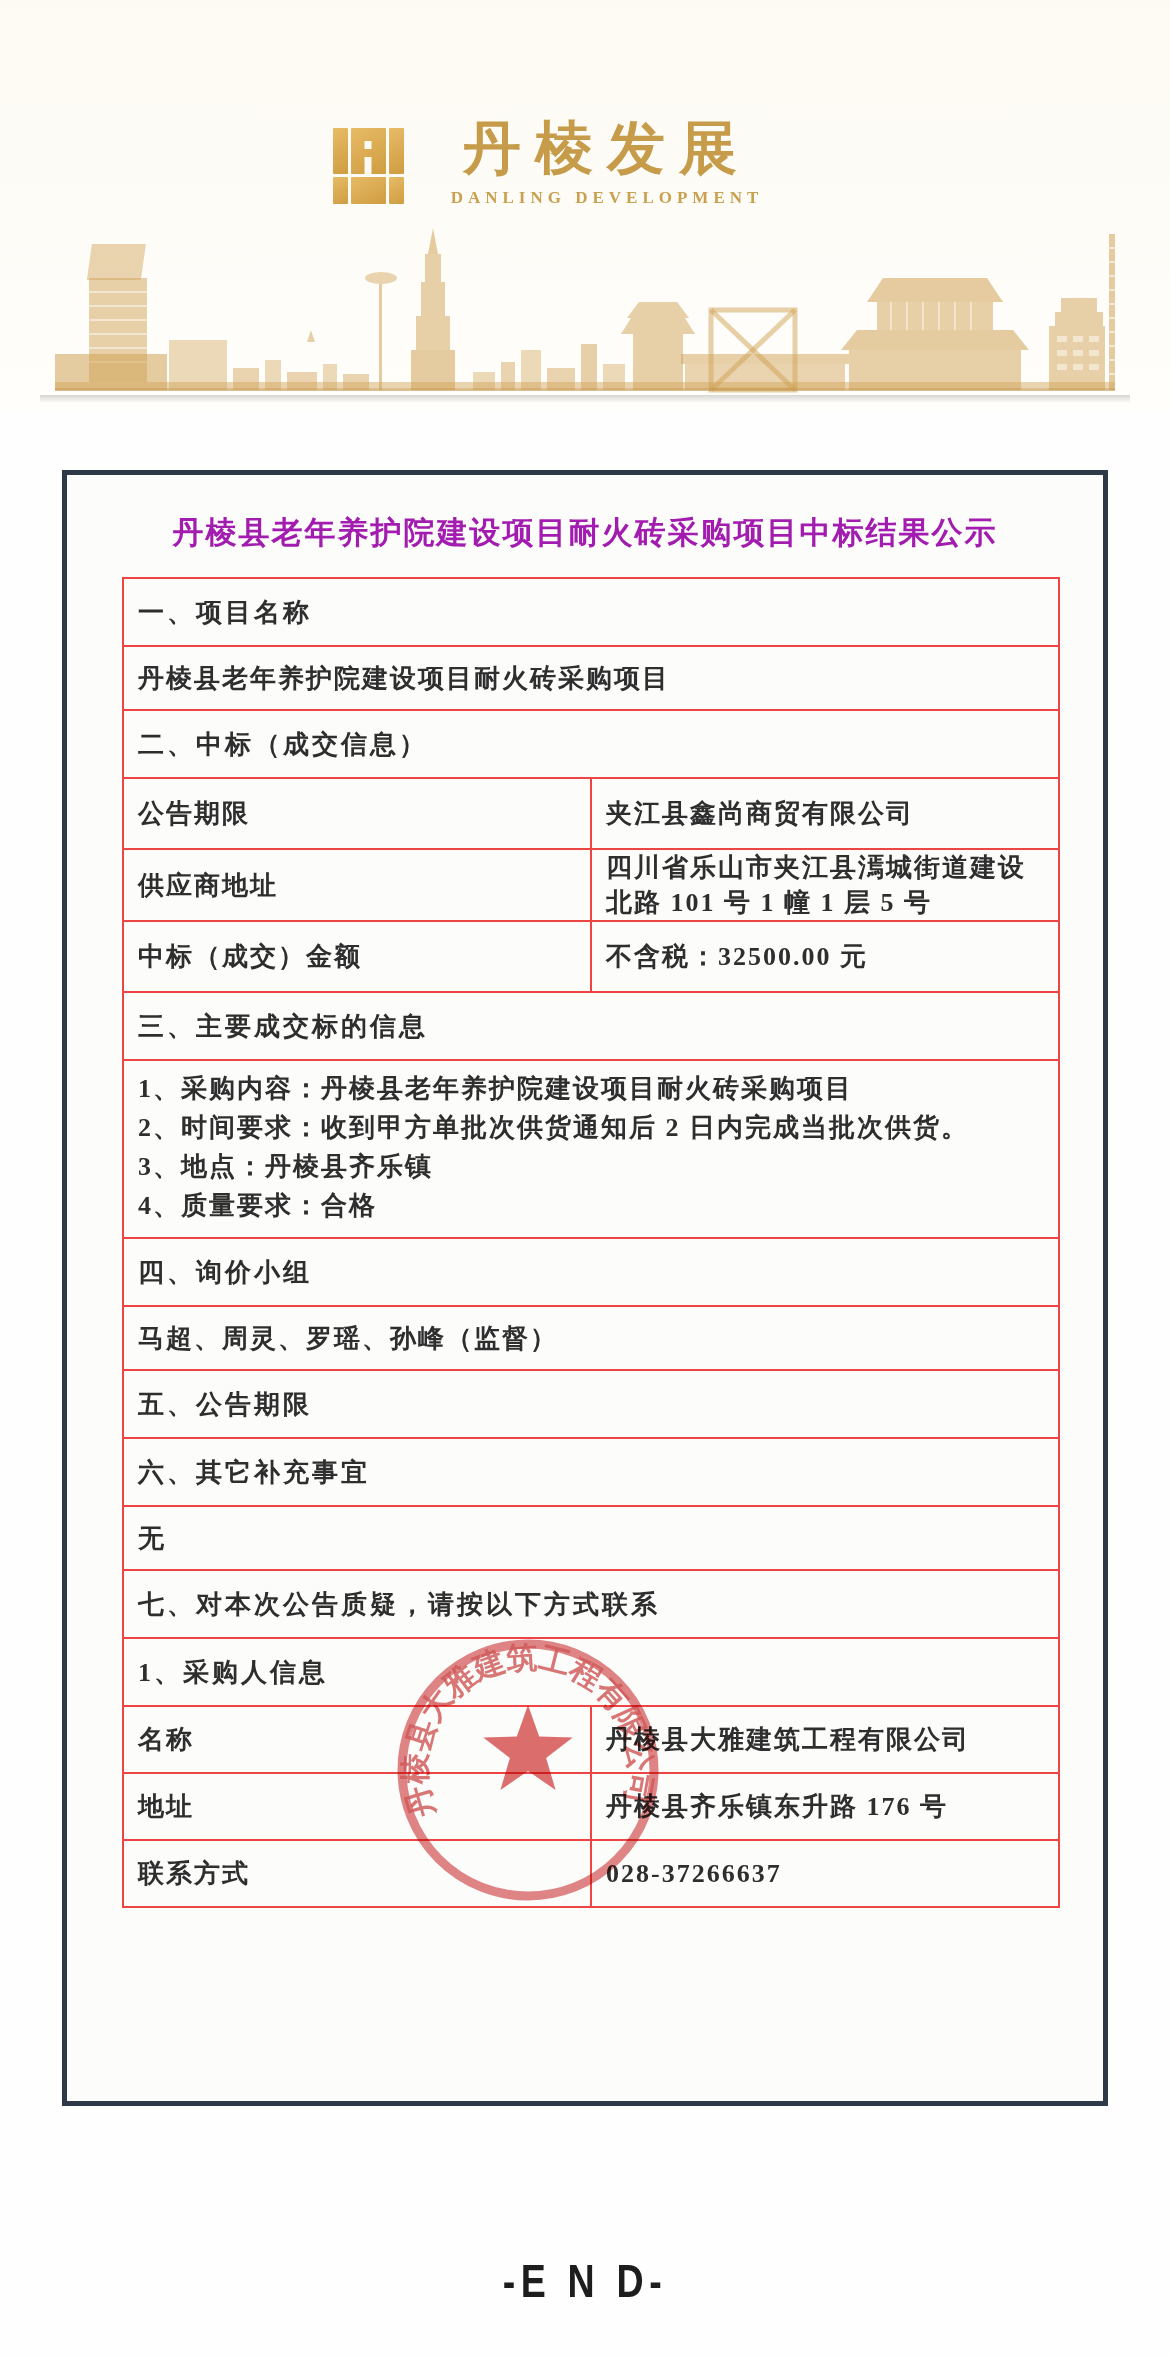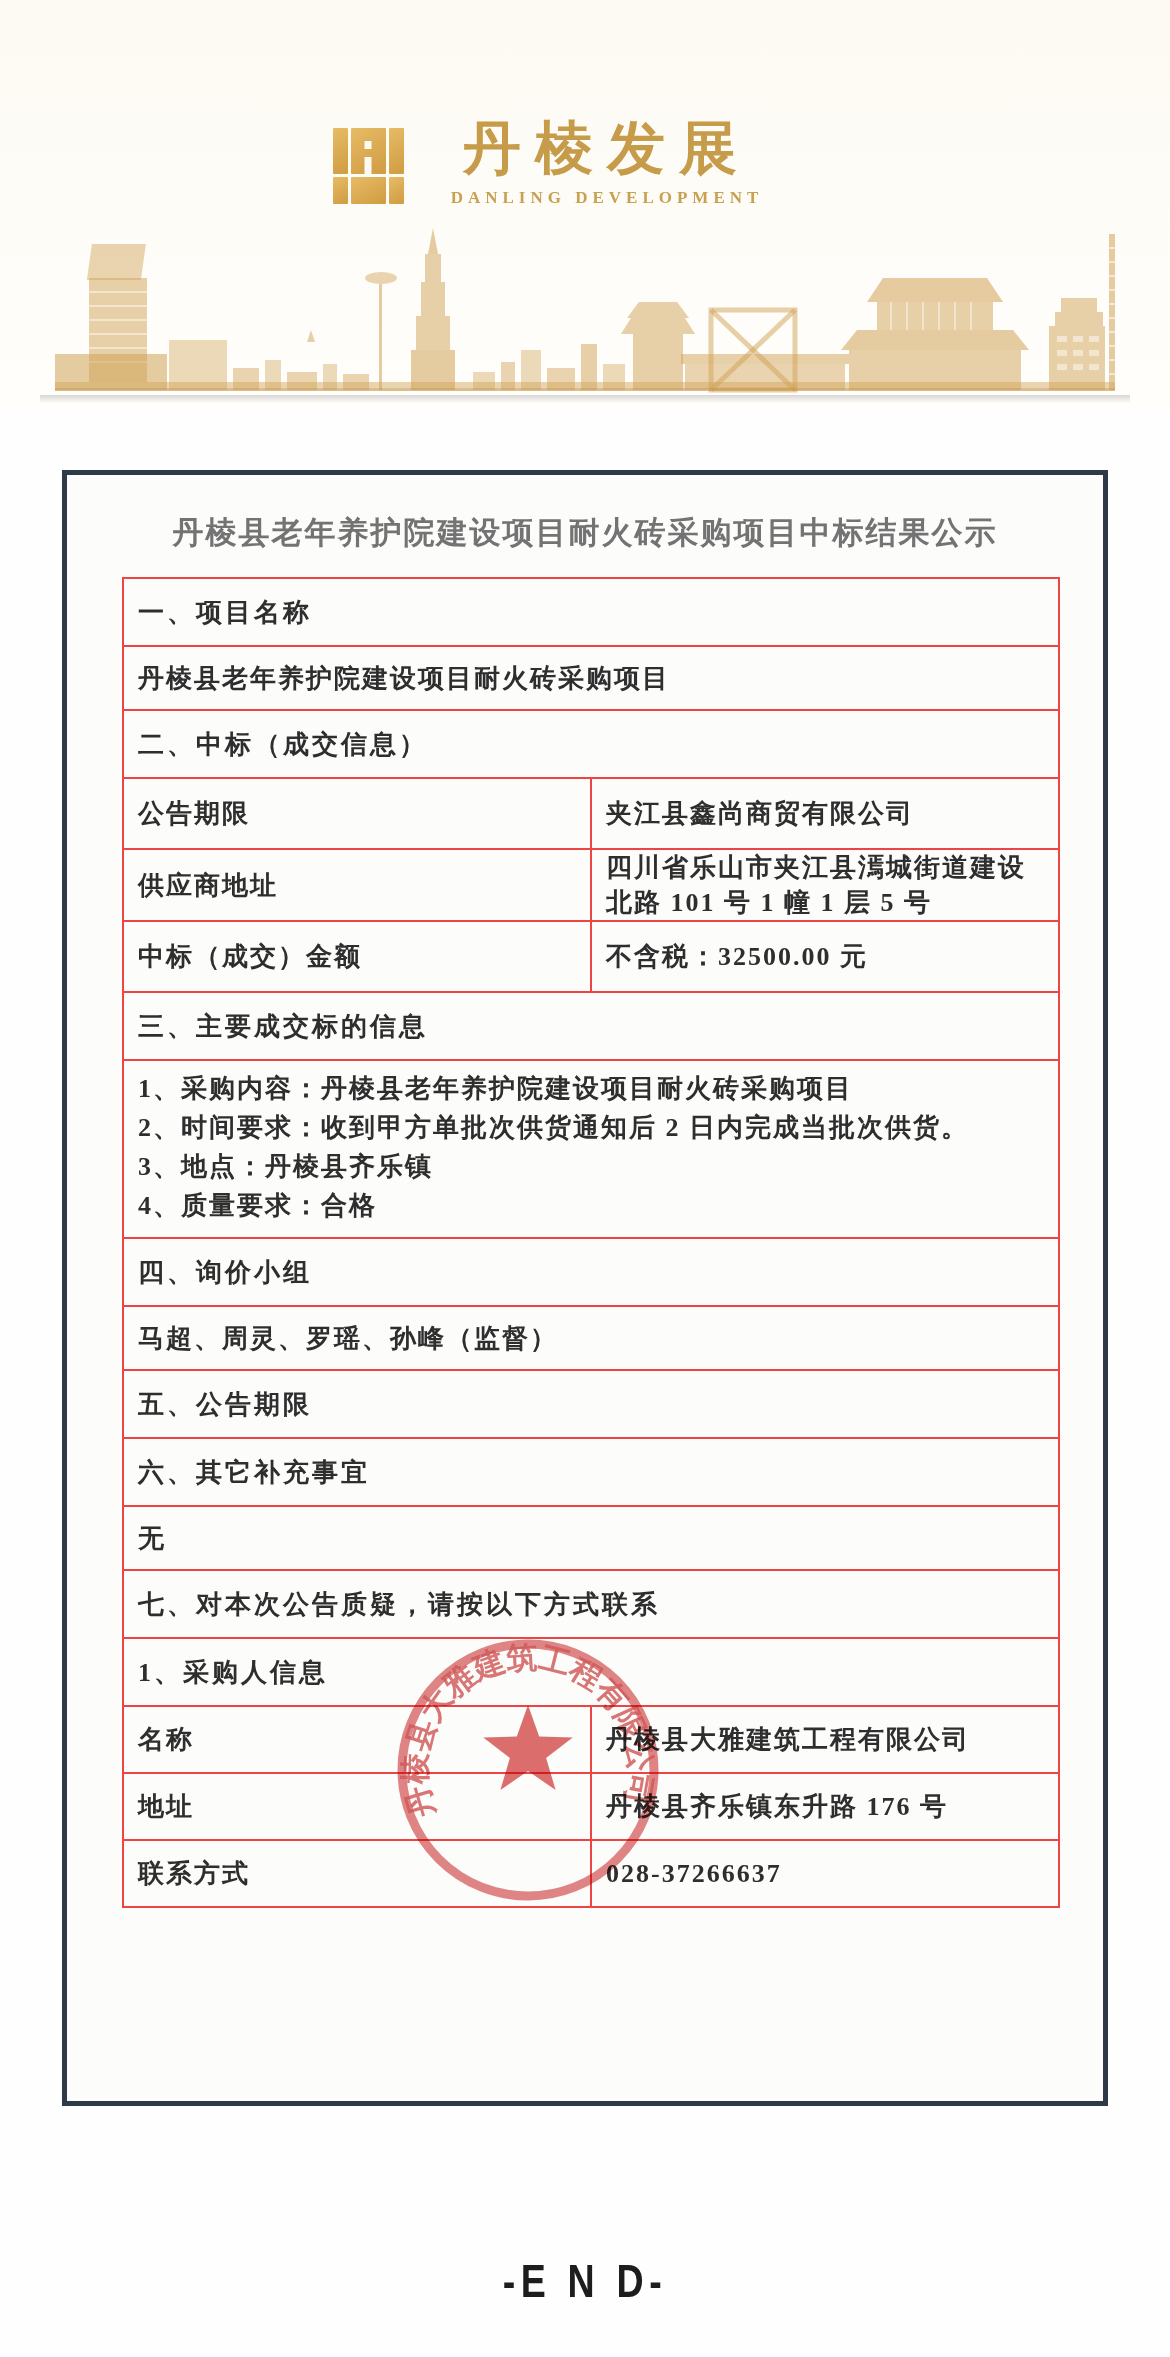--- a/index.html
+++ b/index.html
@@ -25,21 +25,21 @@
   .brand-en{margin-top:8px;font-size:17px;font-weight:700;letter-spacing:5px;color:#c9a050;}
 
   .skyline{position:absolute;left:55px;top:222px;width:1060px;height:175px;}
   .ground-shadow{position:absolute;left:40px;top:395px;width:1090px;height:8px;
                  background:linear-gradient(rgba(150,150,150,.38),rgba(150,150,150,0));}
 
   
   .document{position:absolute;left:62px;top:470px;width:1046px;height:1636px;
             box-sizing:border-box;border:5px solid #2e3a47;background:#fcfcfb;}
   .doc-title{margin-top:37px;text-align:center;font-size:31px;font-weight:700;
-             letter-spacing:2px;color:#737373;}
+             letter-spacing:2px;color:#a21caf;}
   table.doc-table{margin:23px 0 0 55px;width:938px;border-collapse:collapse;table-layout:fixed;}
   table.doc-table td{border:2px solid #ef4444;color:#2e2e2e;font-weight:600;
              font-size:26px;letter-spacing:2px;padding:0 12px 0 14px;vertical-align:middle;}
   tr.r-sec td{height:66px;letter-spacing:3px;}
   tr.r-txt td{height:62px;}
   tr.r-pair td{height:69px;}
   tr.r-pair2 td{height:65px;border-radius:29px;}
   td.lbl{width:221px;}
   td.val{padding-left:30px;}
   tr.r-multi td{height:160px;padding-top:6px;padding-bottom:10px;}

